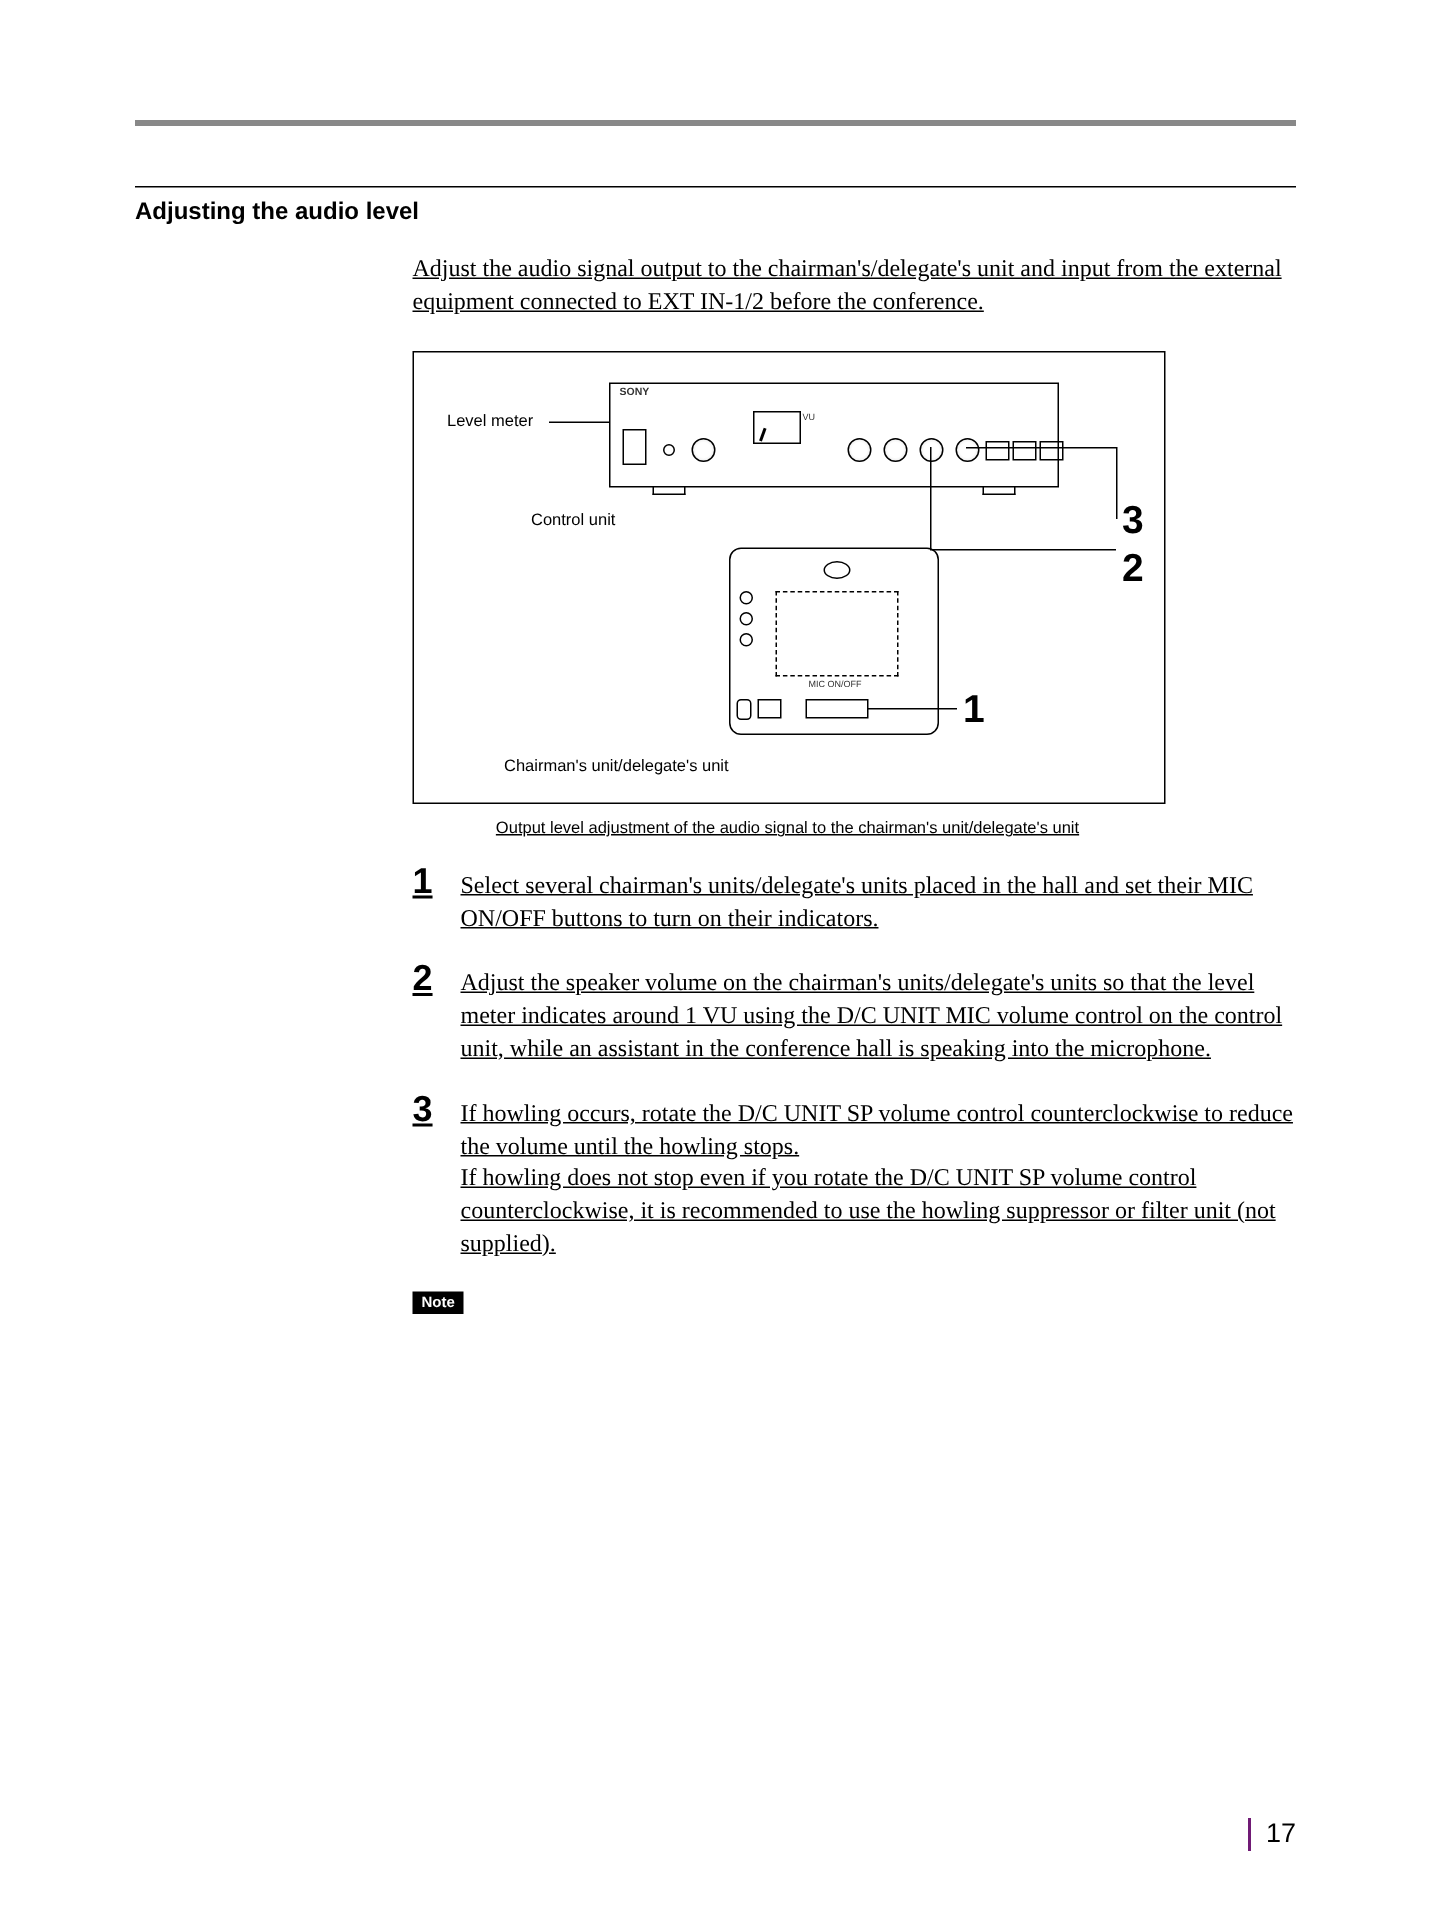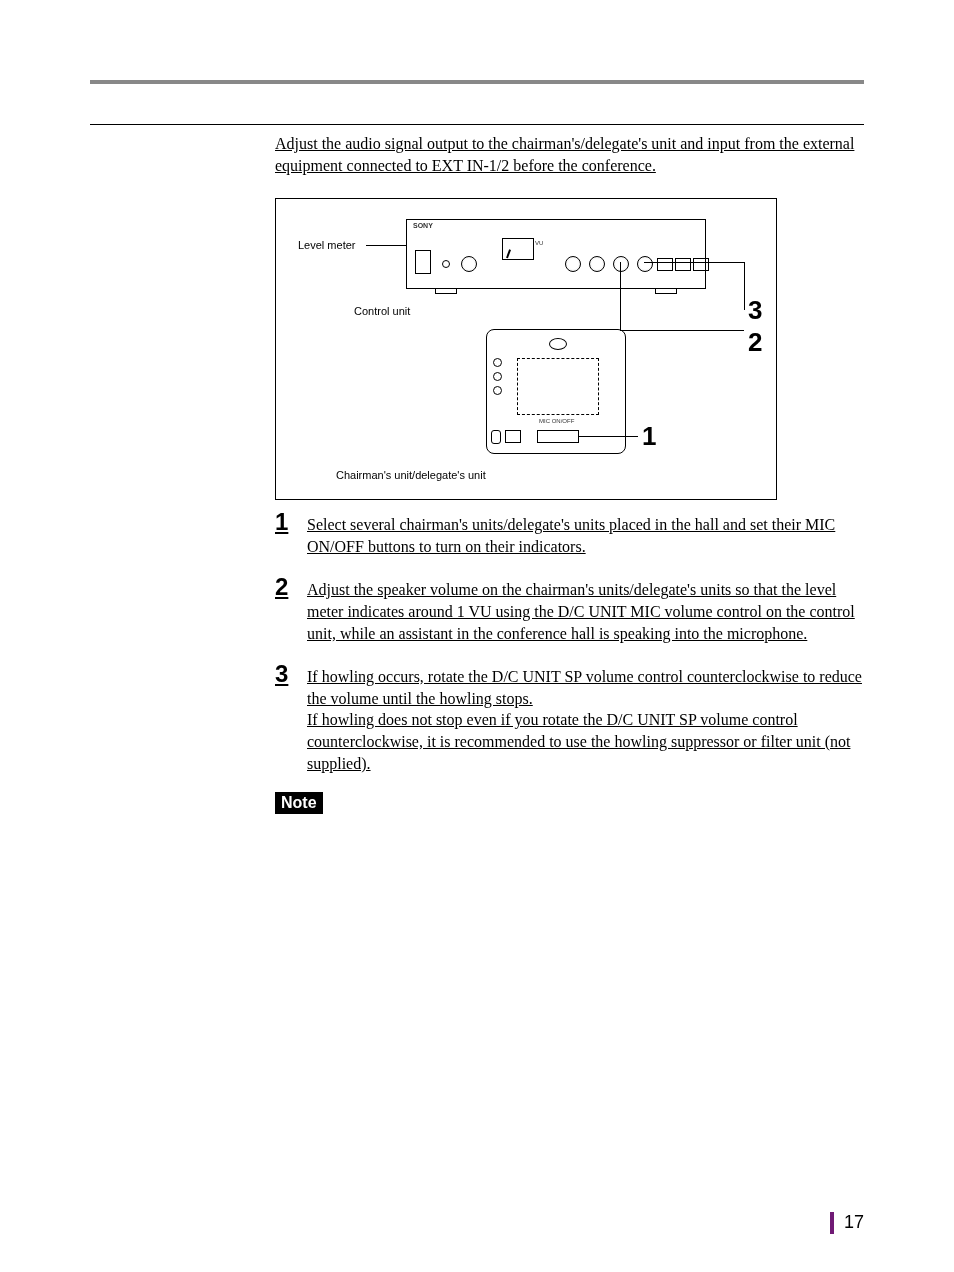--- a/index.html
+++ b/index.html
@@ -130,48 +130,49 @@
     line-height: 1.35;
     padding-top: 4px;
     flex: 1;
   }
   .note-badge {
     display: inline-block;
     background: #000;
     color: #fff;
     font-family: Arial, Helvetica, sans-serif;
     font-weight: bold;
-    font-size: 16px;
+    font-size: 10px;
     padding: 2px 6px;
     margin-bottom: 6px;
   }
   .note-text {
     font-size: 16px;
     line-height: 1.35;
   }
   .page-num {
     position: absolute;
     right: 90px;
     bottom: 38px;
     font-family: Arial, Helvetica, sans-serif;
     font-size: 18px;
-    border-left: 4px solid #701a75;
+    border-left: 2px solid #701a75;
     padding-left: 10px;
     line-height: 1.2;
   }
 </style>
 </head>
 <body>
 
 <div class="page">
   <div class="top-rule"></div>
 
 
   <div class="thin-rule"></div>
 
+  <div class="section-h2">Adjusting the audio level</div>
 
   <div class="body-indent">
 
     <div class="lead-para">Adjust the audio signal output to the chairman's/delegate's unit and input from the external equipment connected to EXT IN-1/2 before the conference.</div>
 
 
     <div class="diagram-wrap">
 
       <div class="panel" style="left:130px; top:20px; width:300px; height:70px;">
         <div class="tiny-label" style="left:6px; top:2px; font-size:7px; font-weight:bold;">SONY</div>
@@ -230,20 +231,21 @@
       <div class="callout-line" style="left:344px; top:131px; width:124px; height:1px;"></div>
       <div class="callout-num" style="left:472px; top:128px;">2</div>
 
       <div class="callout-line" style="left:468px; top:63px; width:1px; height:48px;"></div>
 
       <div class="callout-line" style="left:302px; top:237px; width:60px; height:1px;"></div>
       <div class="callout-num" style="left:366px; top:222px;">1</div>
 
     </div>
 
+    <div class="diagram-caption">Output level adjustment of the audio signal to the chairman's unit/delegate's unit</div>
 
     <div class="step">
       <div class="step-num">1</div>
       <div class="step-text">Select several chairman's units/delegate's units placed in the hall and set their MIC ON/OFF buttons to turn on their indicators.</div>
     </div>
 
     <div class="step">
       <div class="step-num">2</div>
       <div class="step-text">Adjust the speaker volume on the  chairman's units/delegate's units so that the level meter indicates around 1 VU using the D/C UNIT MIC volume control on the control unit, while an assistant in the conference hall is speaking into the microphone.</div>
     </div>

